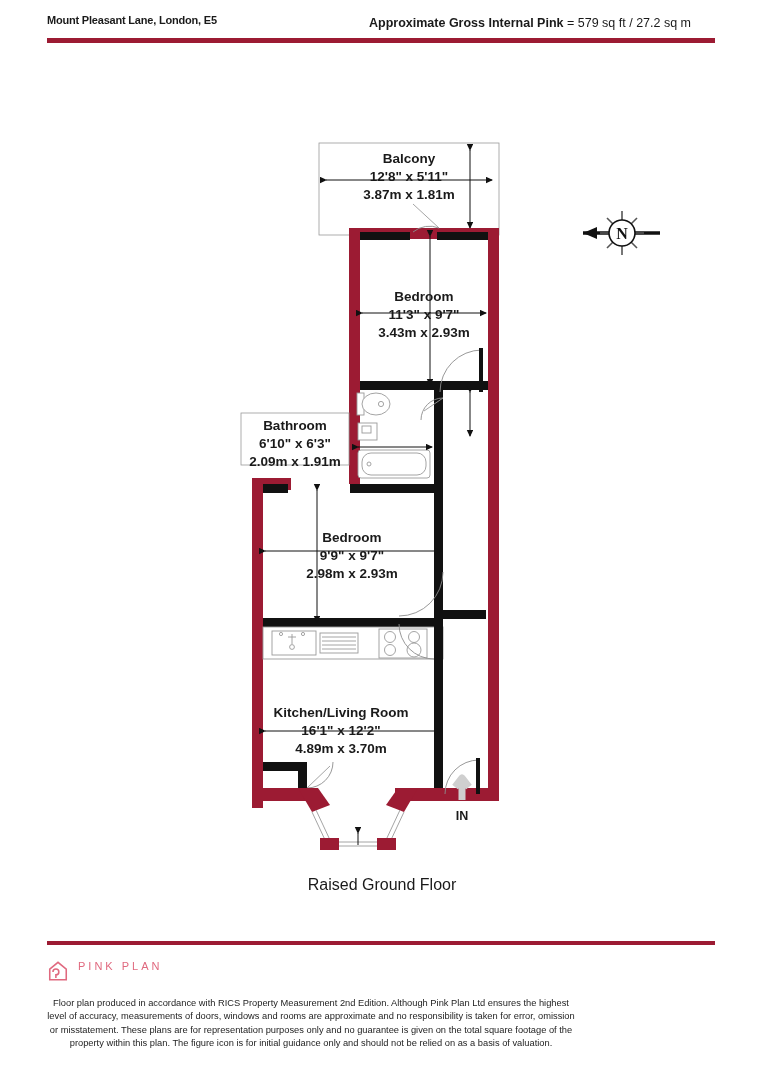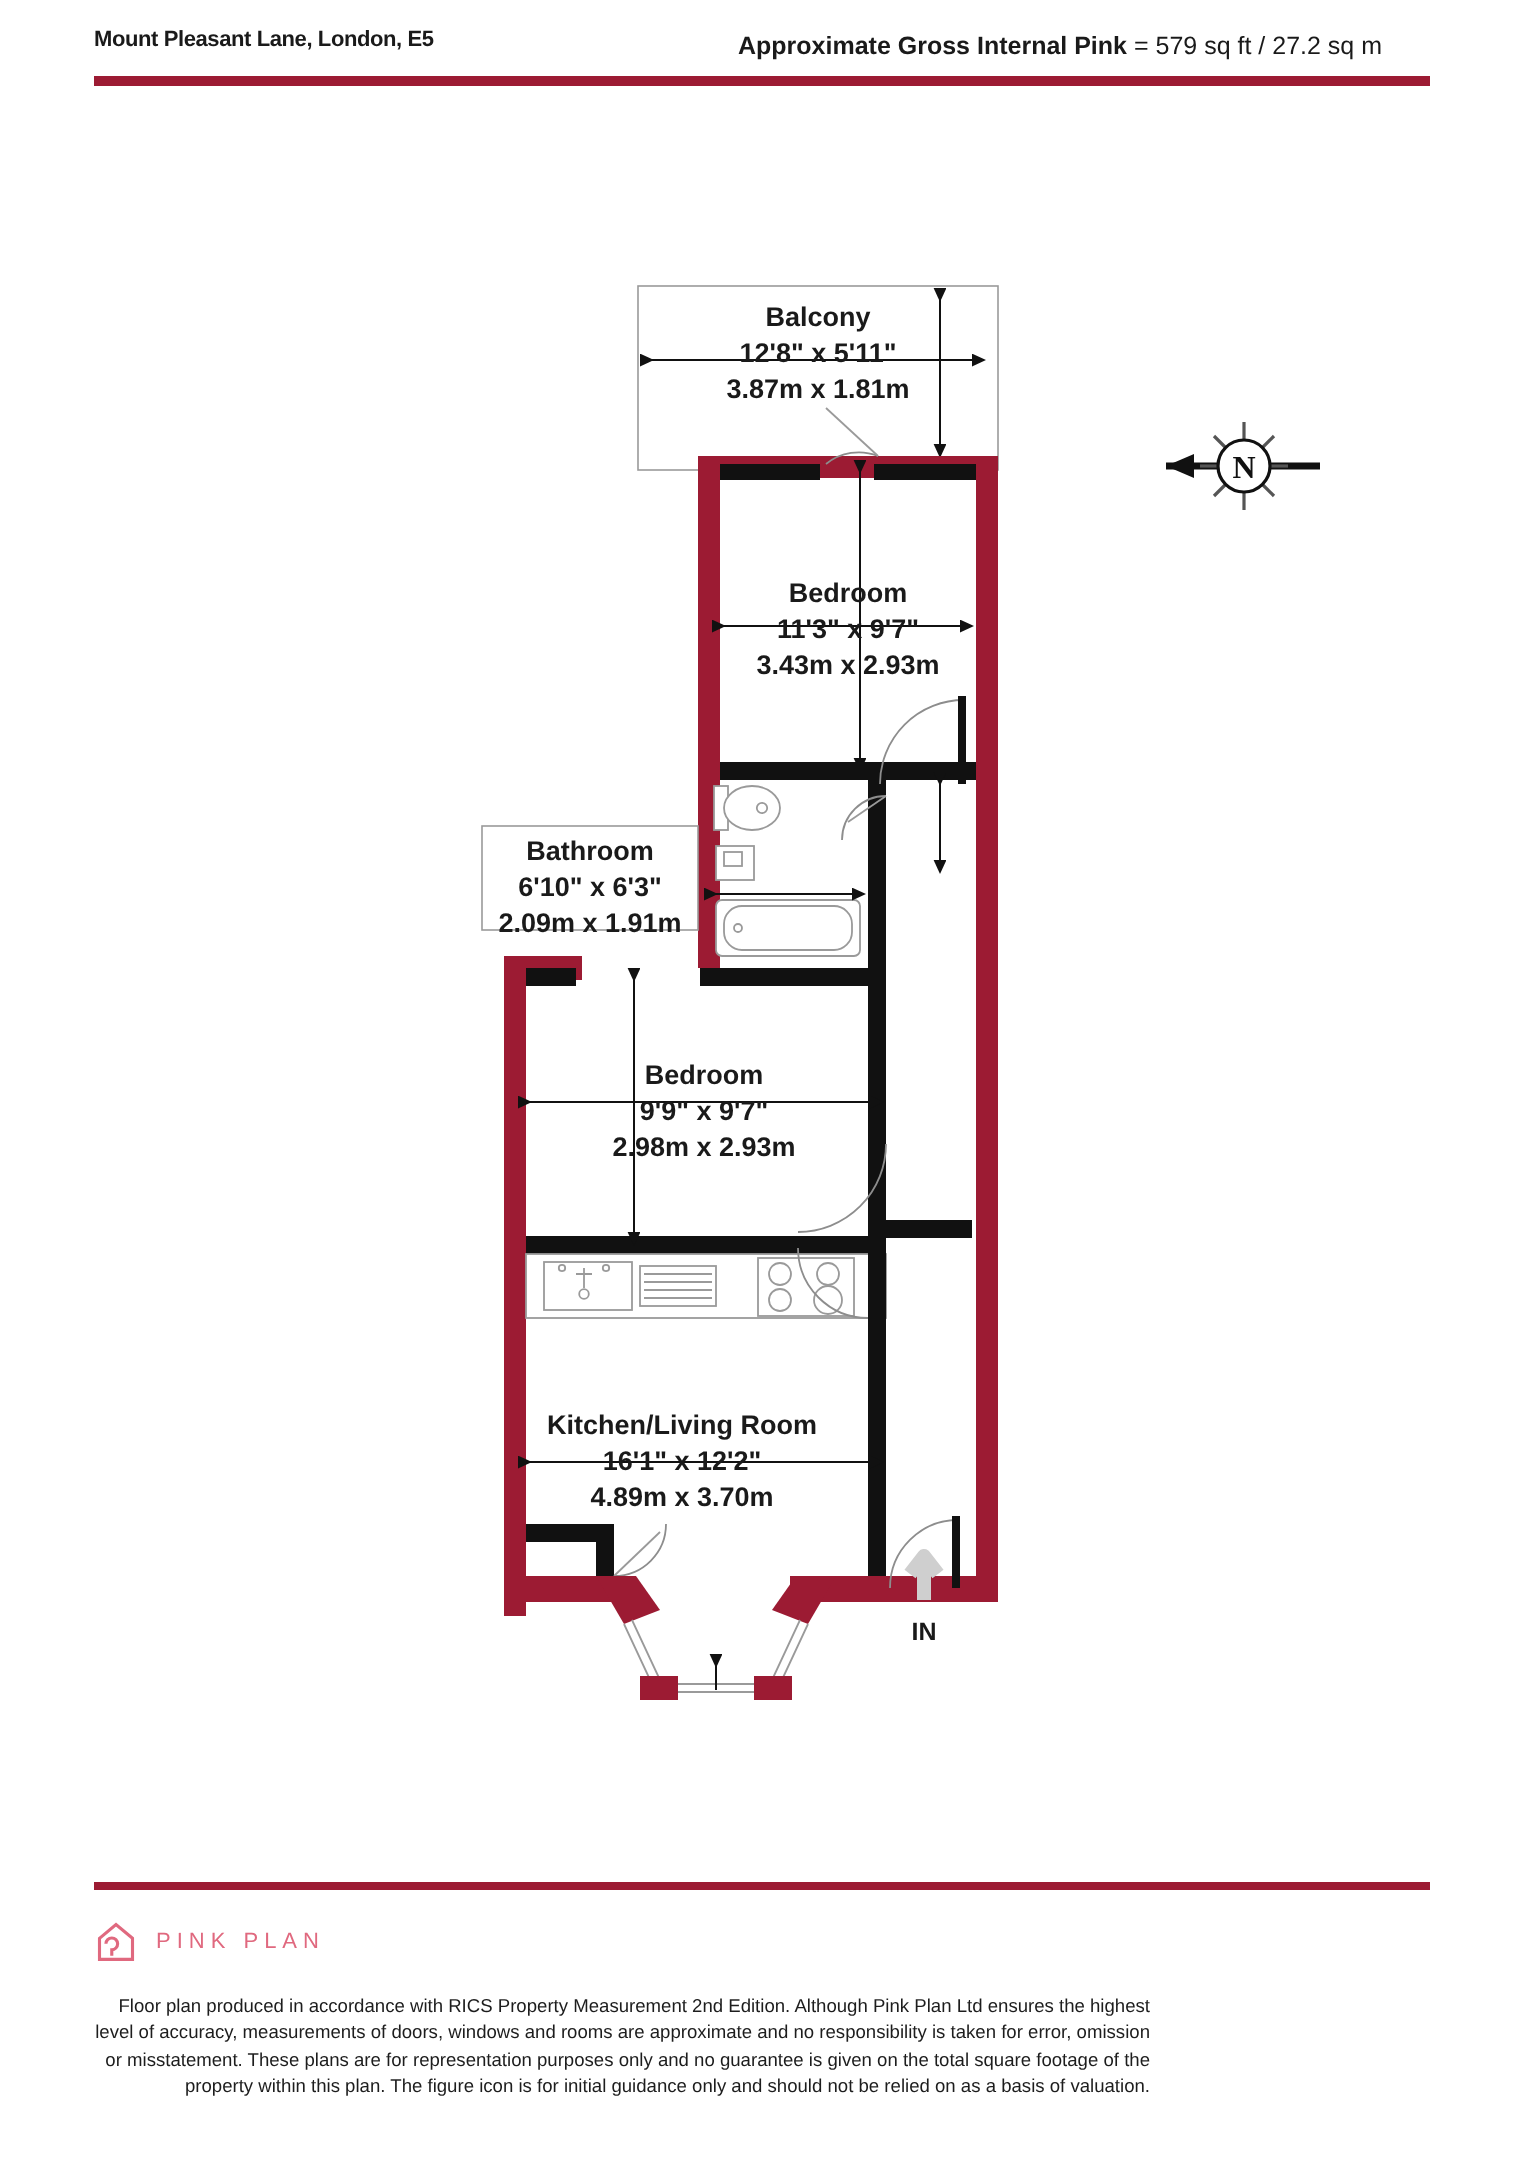--- a/index.html
+++ b/index.html
@@ -37,28 +37,28 @@
   .plan svg { display:block; }
 
   
   .floor-caption {
     position:absolute; left:0; top:876px; width:764px;
     text-align:center; font-size:16px; color:#1a1a1a;
   }
 
   
   .footer { position:absolute; left:0; top:945px; width:764px; height:135px; }
-  .brandmark { position:absolute; left:47px; top:15px; display:flex; align-items:center; gap:9px; }
+  .brandmark { position:absolute; left:47px; top:15px; display:flex; align-items:flex-start; gap:9px; }
   .brandmark .glyph { width:22px; height:22px; }
   .brandmark .word {
     font-size:11px; letter-spacing:3px; color:#e0697f; font-weight:normal;
   }
   .disclaimer {
     position:absolute; left:47px; top:52px; width:528px;
-    font-size:9.3px; line-height:1.45; color:#1d1d1d; text-align:right;
+    font-size:9.3px; line-height:1.45; color:#1d1d1d; text-align:center;
   }
   .castles {
     position:absolute; left:608px; top:40px;
     font-family:"DejaVu Serif", serif;
     font-size:31px; font-weight:bold; color:#9c1b33;
     letter-spacing:-0.5px;
   }
 </style>
 </head>
 <body>
@@ -261,20 +261,21 @@
           <line x1="631" y1="242" x2="637" y2="248"></line>
           <line x1="637" y1="218" x2="631" y2="224"></line>
           <line x1="613" y1="242" x2="607" y2="248"></line>
         </g>
         <circle cx="622" cy="233" r="13" fill="#ffffff" stroke="#111111" stroke-width="1.6"></circle>
         <text x="622" y="239" font-family="Liberation Serif, serif" font-size="16" fill="#111111" text-anchor="middle">N</text>
       </g>
     </svg>
   </div>
 
+  <div class="floor-caption">Raised Ground Floor</div>
 
   <div class="rule-bottom"></div>
 
   <div class="footer">
     <div class="brandmark">
       <svg class="glyph" viewBox="0 0 24 24">
         <path d="M3 10 L12 2.5 L21 10 L21 21.5 L3 21.5 Z" fill="none" stroke="#e0697f" stroke-width="1.7"></path>
         <path d="M6.5 13 a3.2,3.2 0 1,1 3.2,3.2 L9.7 19.5" fill="none" stroke="#e0697f" stroke-width="1.7"></path>
       </svg>
       <span class="word">PINK PLAN</span>

